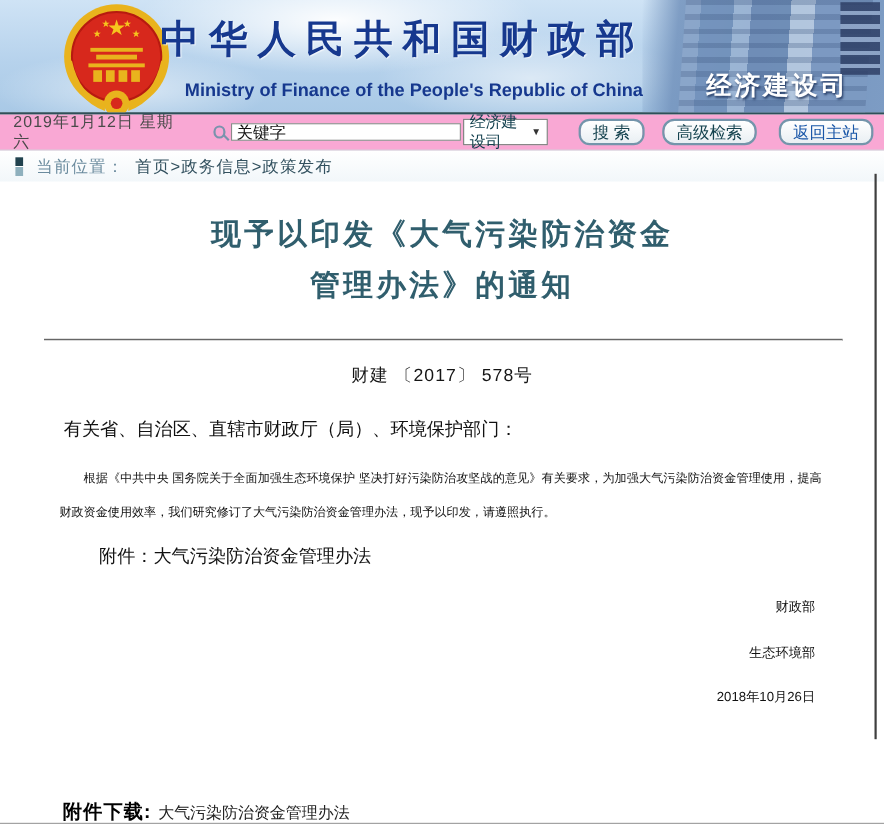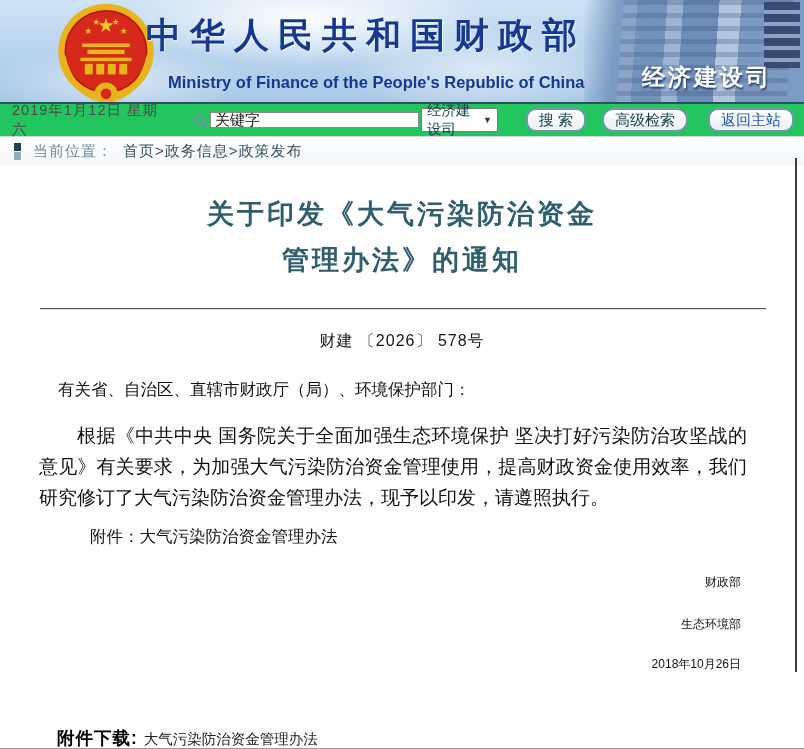--- a/index.html
+++ b/index.html
@@ -49,21 +49,21 @@
   }
   .dept-banner {
     position:absolute; right:32px; top:62px;
     font-size:23px; font-weight:bold; letter-spacing:3px; color:#ffffff;
     text-shadow:1px 2px 2px rgba(20,40,80,.8);
   }
 
   
   .toolbar {
     height:33px; display:flex; align-items:center;
-    background:#22c55e; border-bottom:1px solid #ccd6dc; padding:0 10px;
+    background:#f9a8d4; border-bottom:1px solid #ccd6dc; padding:0 10px;
   }
   .toolbar-date { font-size:14.5px; color:#4a4a4a; letter-spacing:1px; margin-left:2px; }
   .mag-icon { width:12px; height:12px; border:2px solid #7a93ad; border-radius:50%;
     position:relative; display:inline-block; margin-left:32px; }
   .mag-icon::after { content:""; position:absolute; width:7px; height:2px;
     background:#7a93ad; transform:rotate(45deg); right:-6px; bottom:-2px; }
   .search-input {
     width:213px; height:16px; margin-left:5px; border:1px solid #8a8a8a;
     font-size:15px; padding:0 4px; background:#fff; color:#111;
     font-family:"Liberation Sans","DejaVu Sans",sans-serif;
@@ -99,21 +99,21 @@
   .doc-title {
     margin-top:26px; text-align:center;
     font-family:"DejaVu Serif","Liberation Serif",serif;
     font-weight:bold; font-size:27px; line-height:46px;
     color:#305e6d; letter-spacing:3px;
   }
   .rule { height:2px; background:#5a5a5a; margin:25px 38px 0 40px;
     border-bottom:1px solid #d8d8d8; }
   .doc-number { margin-top:21px; text-align:center; font-size:16px; color:#151515; letter-spacing:1px; }
   .salutation { margin:27px 58px 0 58px; font-size:16.5px; }
-  .para { margin:19px 57px 0 39px; text-indent:2em; font-size:19px;
+  .para { margin:19px 57px 0 54px; text-indent:2em; font-size:11px;
     line-height:31px; text-align:justify; }
   .attach { margin:13px 57px 0 57px; text-indent:2em; font-size:16.5px; cursor:pointer; }
   .sig-block { text-align:right; padding-right:63px; font-size:12px; }
   .sig1 { margin-top:26px; }
   .sig2 { margin-top:25px; }
   .sig-date { margin-top:23px;margin-left:45px; }
 
   
   .footer { position:absolute; left:57px; top:726px; display:flex; align-items:baseline; }
   .footer-label { font-size:17.5px; font-weight:bold; color:#000; letter-spacing:1px; }
@@ -175,27 +175,27 @@
 </div>
 
 <div class="breadcrumb">
   <span class="bc-marker"></span>
   <span class="bc-label">当前位置：</span>
   <span class="bc-path">首页&gt;政务信息&gt;政策发布</span>
 </div>
 
 <div class="content">
   <div class="doc-title">
-    <div>关于印发《大气污染防治资金</div>
+    <div>现予以印发《大气污染防治资金</div>
     <div>管理办法》的通知</div>
   </div>
 
   <div class="rule"></div>
 
-  <div class="doc-number">财建 〔2026〕 578号</div>
+  <div class="doc-number">财建 〔2017〕 578号</div>
 
   <div class="salutation">有关省、自治区、直辖市财政厅（局）、环境保护部门：</div>
 
   <div class="para">根据《中共中央 国务院关于全面加强生态环境保护 坚决打好污染防治攻坚战的意见》有关要求，为加强大气污染防治资金管理使用，提高财政资金使用效率，我们研究修订了大气污染防治资金管理办法，现予以印发，请遵照执行。</div>
 
   <div class="attach">附件：大气污染防治资金管理办法</div>
 
   <div class="sig-block">
     <div class="sig1">财政部</div>
     <div class="sig2">生态环境部</div>

